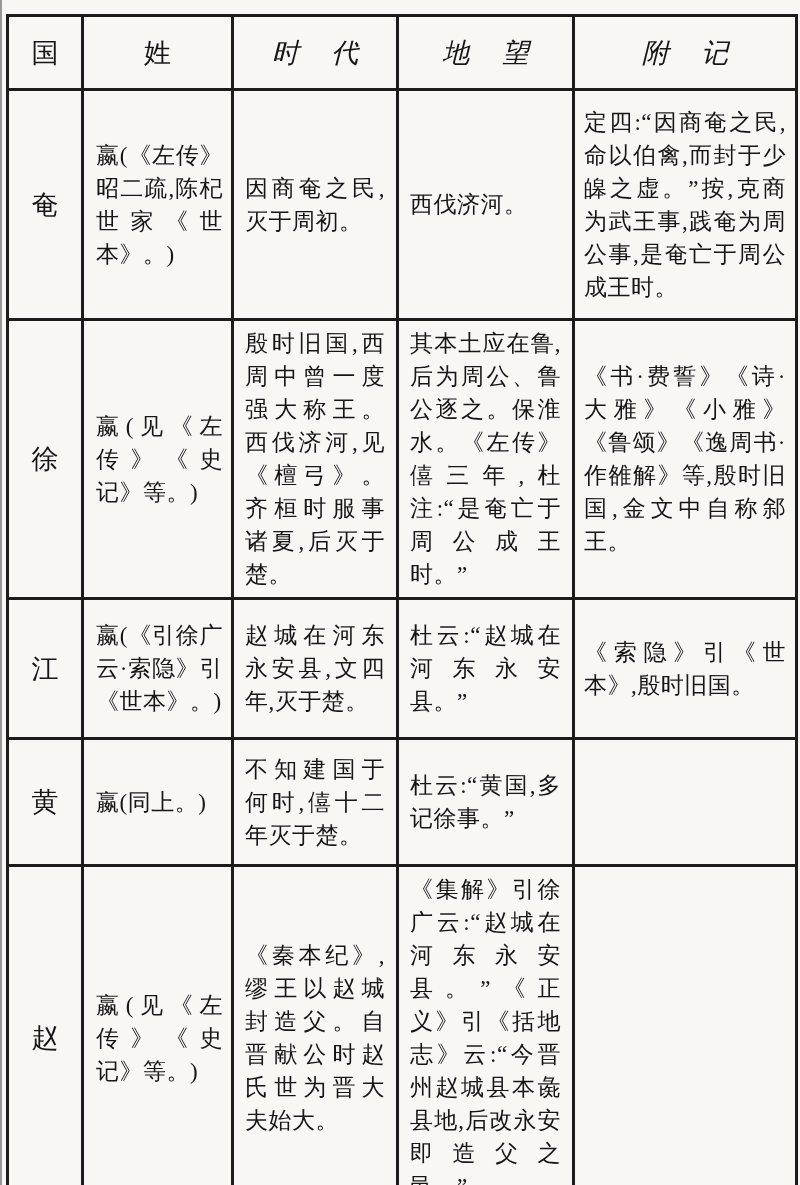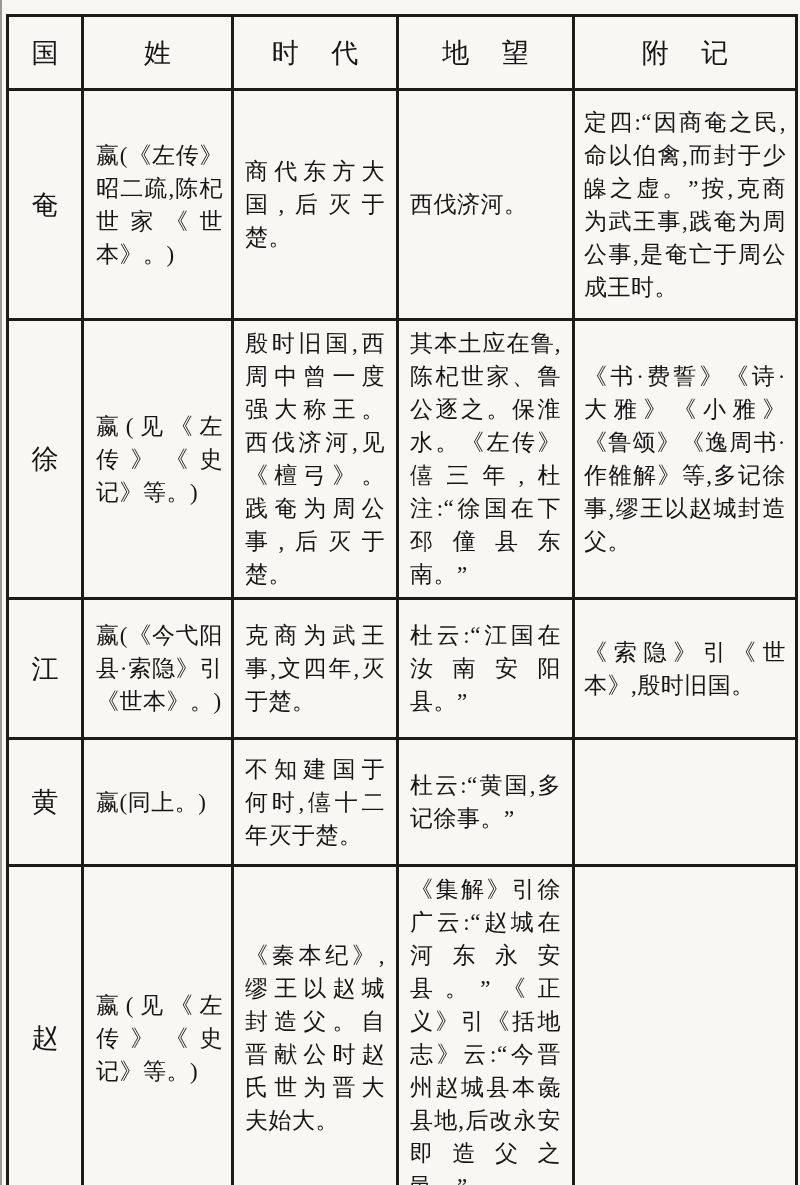--- a/index.html
+++ b/index.html
@@ -39,20 +39,21 @@
     overflow: hidden;
   }
   .states th {
     font-size: 27px;
     text-align: center;
     padding: 4px 2px;
   }
   .spread {
     letter-spacing: 1.2em;
     margin-right: -1.2em;
+    font-style: italic;
   }
   td.cell-state {
     text-align: center;
     font-size: 27px;
     padding: 4px 2px;
   }
   td.cell-body {
     font-size: 23px;
     line-height: 33px;
     text-align: justify;
@@ -92,38 +93,38 @@
         <span class="spread">地望</span>
       </th>
       <th>
         <span class="spread">附记</span>
       </th>
     </tr>
 
     <tr style="height:230px">
       <td class="cell-state">奄</td>
       <td class="cell-body cell-surname">嬴(《左传》昭二疏,陈杞世家《世本》。)</td>
-      <td class="cell-body">商代东方大国,后灭于楚。</td>
+      <td class="cell-body">因商奄之民,灭于周初。</td>
       <td class="cell-body">西伐济河。</td>
       <td class="cell-body cell-notes">定四:“因商奄之民,命以伯禽,而封于少皞之虚。”按,克商为武王事,践奄为周公事,是奄亡于周公成王时。</td>
     </tr>
 
     <tr style="height:275px">
       <td class="cell-state">徐</td>
       <td class="cell-body cell-surname">嬴(见《左传》《史记》等。)</td>
-      <td class="cell-body">殷时旧国,西周中曾一度强大称王。西伐济河,见《檀弓》。践奄为周公事,后灭于楚。</td>
-      <td class="cell-body">其本土应在鲁,陈杞世家、鲁公逐之。保淮水。《左传》僖三年,杜注:“徐国在下邳僮县东南。”</td>
-      <td class="cell-body cell-notes">《书·费誓》《诗·大雅》《小雅》《鲁颂》《逸周书·作雒解》等,多记徐事,缪王以赵城封造父。</td>
+      <td class="cell-body">殷时旧国,西周中曾一度强大称王。西伐济河,见《檀弓》。齐桓时服事诸夏,后灭于楚。</td>
+      <td class="cell-body">其本土应在鲁,后为周公、鲁公逐之。保淮水。《左传》僖三年,杜注:“是奄亡于周公成王时。”</td>
+      <td class="cell-body cell-notes">《书·费誓》《诗·大雅》《小雅》《鲁颂》《逸周书·作雒解》等,殷时旧国,金文中自称䣄王。</td>
     </tr>
 
     <tr style="height:140px">
       <td class="cell-state">江</td>
-      <td class="cell-body cell-surname">嬴(《今弋阳县·索隐》引《世本》。)</td>
-      <td class="cell-body">克商为武王事,文四年,灭于楚。</td>
-      <td class="cell-body">杜云:“江国在汝南安阳县。”</td>
+      <td class="cell-body cell-surname">嬴(《引徐广云·索隐》引《世本》。)</td>
+      <td class="cell-body">赵城在河东永安县,文四年,灭于楚。</td>
+      <td class="cell-body">杜云:“赵城在河东永安县。”</td>
       <td class="cell-body cell-notes">《索隐》引《世本》,殷时旧国。</td>
     </tr>
 
     <tr style="height:127px">
       <td class="cell-state">黄</td>
       <td class="cell-body cell-surname">嬴(同上。)</td>
       <td class="cell-body">不知建国于何时,僖十二年灭于楚。</td>
       <td class="cell-body">杜云:“黄国,多记徐事。”</td>
       <td class="cell-body cell-notes"></td>
     </tr>

